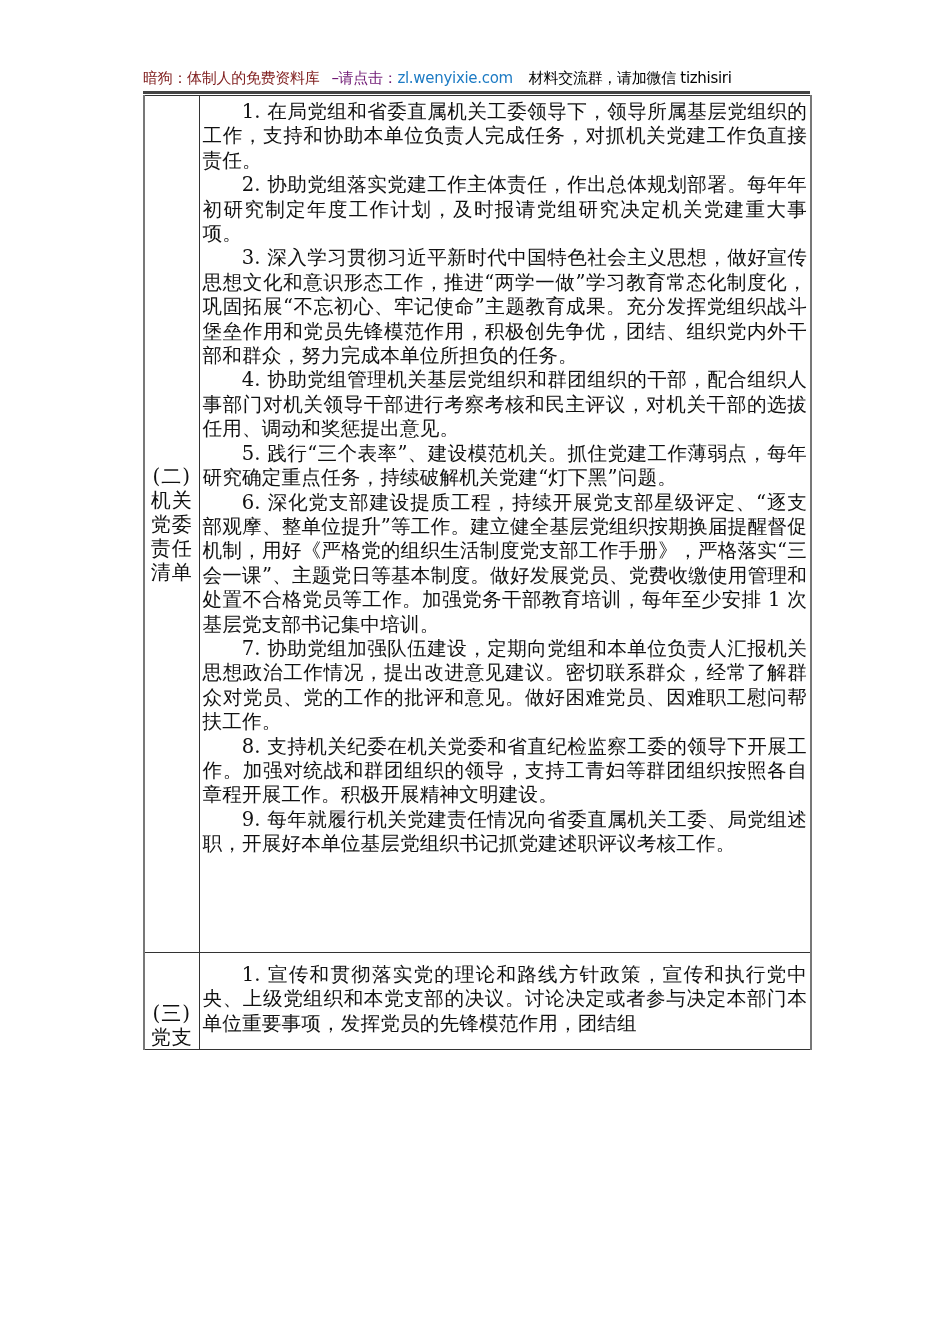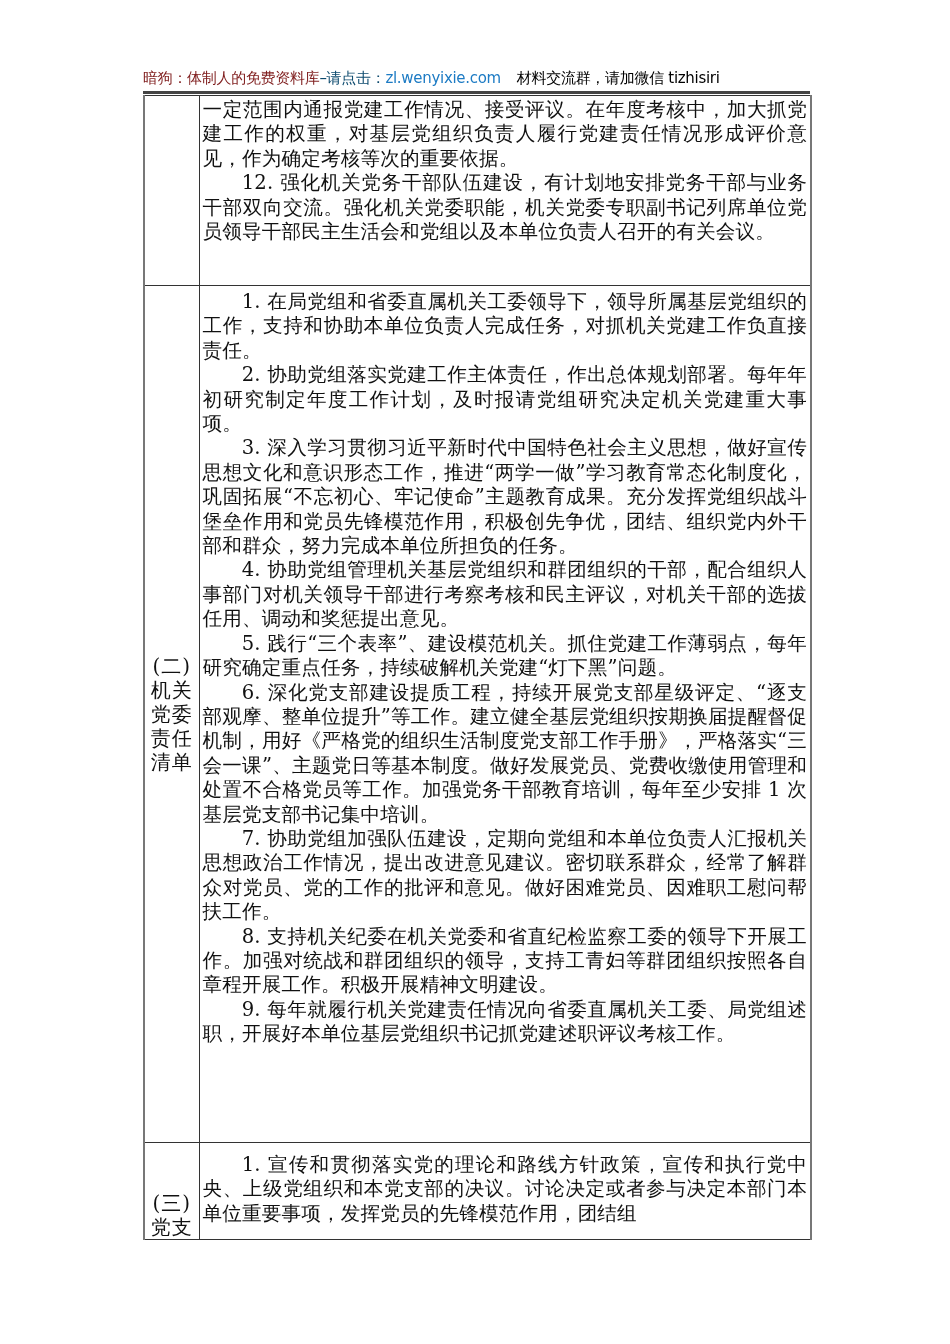--- a/index.html
+++ b/index.html
@@ -21,21 +21,21 @@
       top: 66px;
       width: 667px;
       height: 24px;
       font-family: "DejaVu Sans", "Liberation Sans", sans-serif;
       font-size: 15px;
       line-height: 24px;
       white-space: nowrap;
       letter-spacing: -0.3px;
     }
     .header-bar .brand { color: #7f1d1d; }
-    .header-bar .dash { color: #0c4a6e; }
+    .header-bar .dash { color: #701a75; margin-left: 12px; }
     .header-bar .link { color: #1d7bc4; }
     .header-bar .gap { display: inline-block; width: 16px; }
     .header-bar .group { color: #000000; }
     .header-rule {
       position: absolute;
       left: 143px;
       top: 91px;
       width: 667px;
       height: 3px;
       background: #444;
@@ -99,27 +99,20 @@
   <span class="brand">暗狗：体制人的免费资料库</span><span class="dash">–请点击：</span><span class="link">zl.wenyixie.com</span><span class="gap"></span><span class="group">材料交流群，请加微信 tizhisiri</span>
 </div>
 <div class="header-rule"></div>
 
 <table class="doc-table">
   <colgroup>
     <col style="width:55px">
     <col style="width:612px">
   </colgroup>
   <tbody>
-      <tr class="row-1">
-    <td class="label-cell"></td>
-    <td class="content-cell">
-      <p class="para">一定范围内通报党建工作情况、接受评议。在年度考核中，加大抓党建工作的权重，对基层党组织负责人履行党建责任情况形成评价意见，作为确定考核等次的重要依据。</p>
-      <p class="para indent">12. 强化机关党务干部队伍建设，有计划地安排党务干部与业务干部双向交流。强化机关党委职能，机关党委专职副书记列席单位党员领导干部民主生活会和党组以及本单位负责人召开的有关会议。</p>
-    </td>
-  </tr>
   <tr class="row-2">
     <td class="label-cell">
       <span class="label-line">(二)</span>
       <span class="label-line">机关</span>
       <span class="label-line">党委</span>
       <span class="label-line">责任</span>
       <span class="label-line">清单</span>
     </td>
     <td class="content-cell">
       <p class="para indent">1. 在局党组和省委直属机关工委领导下，领导所属基层党组织的工作，支持和协助本单位负责人完成任务，对抓机关党建工作负直接责任。</p>

